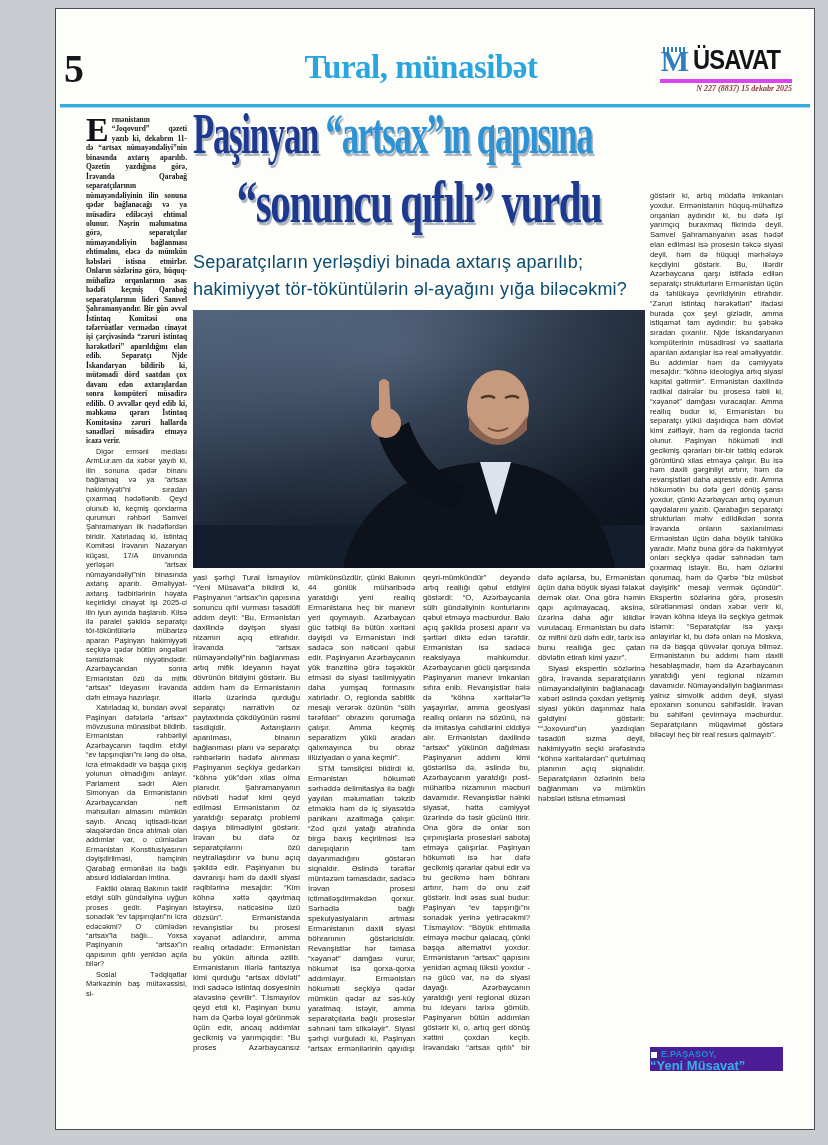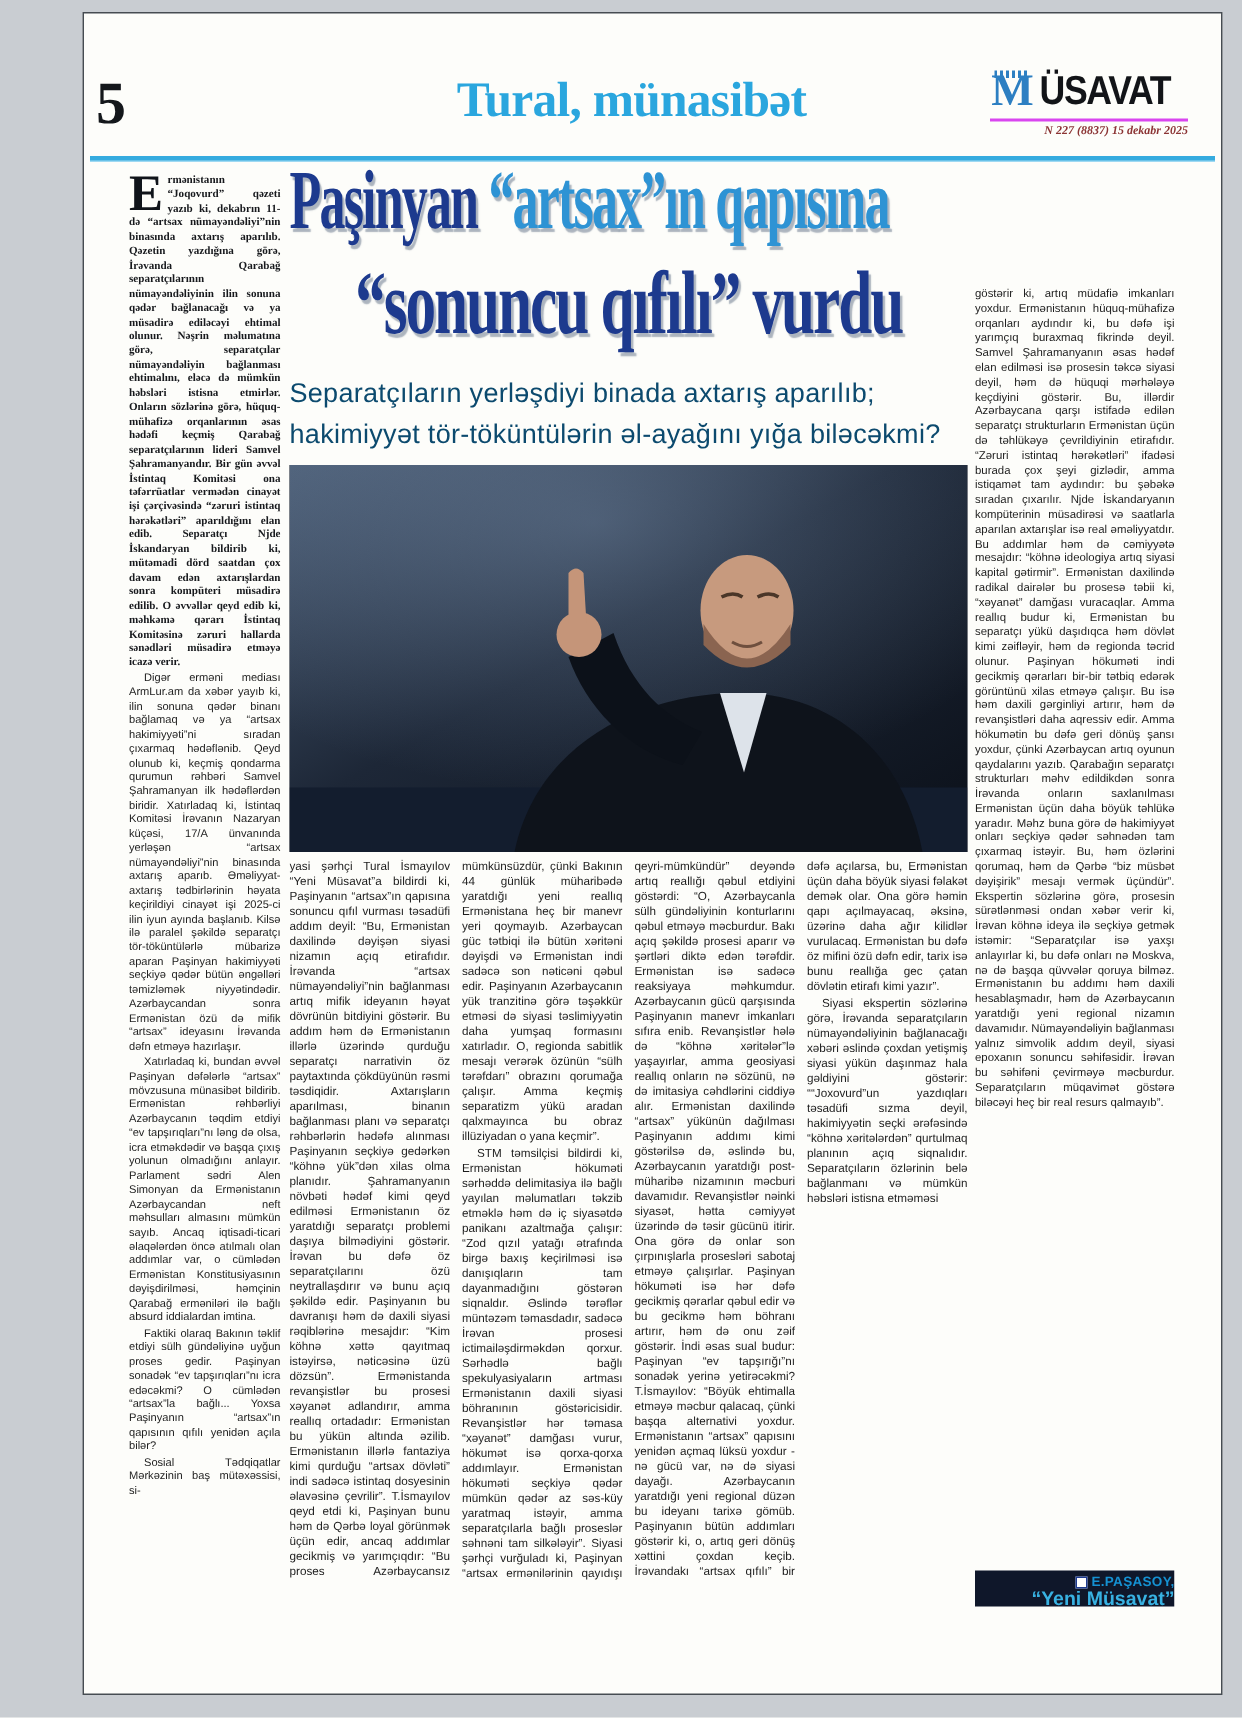--- a/index.html
+++ b/index.html
@@ -34,21 +34,21 @@
     content:"";position:absolute;left:3px;top:1px;width:24px;height:5px;
     background:
       linear-gradient(90deg,#2d7fc2 0 2px,transparent 2px 4px,#2d7fc2 4px 6px,transparent 6px 8px,#2d7fc2 8px 10px,transparent 10px 12px,#2d7fc2 12px 14px,transparent 14px 16px,#2d7fc2 16px 18px,transparent 18px 20px,#2d7fc2 20px 22px,transparent 22px 24px);
   }
   .logo-text{
     font-family:"Liberation Sans","DejaVu Sans",sans-serif;
     font-size:27px;font-weight:bold;color:#121418;letter-spacing:-1px;
     transform:scaleX(.88);transform-origin:left;display:inline-block;
   }
   .issue-line{
-    margin-top:3px;border-top:2px solid #d946ef;padding-top:1px;
+    margin-top:3px;border-top:4px solid #d946ef;padding-top:1px;
     font-family:"Liberation Serif","DejaVu Serif",serif;
     font-style:italic;font-size:8px;font-weight:bold;color:#8b3434;
   }
   .header-rule{
     position:absolute;left:4px;right:4px;top:95px;height:3px;
     background:#35abdf;border-bottom:1px solid #9fd9f2;
   }
   
   .bodytext{color:#1c1c1c;text-align:justify;}
   .bodytext p{margin:0;}
@@ -85,22 +85,22 @@
   .midcols{
     margin-top:5px;height:484px;overflow:hidden;
     column-count:4;column-gap:8px;column-fill:auto;
     font-size:7.8px;line-height:10px;
   }
   .col-right{
     position:absolute;left:594px;top:182px;width:133px;height:882px;
     overflow:hidden;font-size:7.6px;line-height:9.8px;
   }
   .byline{
-    position:absolute;right:0;bottom:2px;left:0;text-align:right;
-    background:#0f172a;padding-top:3px;
+    position:absolute;right:0;bottom:2px;left:0;
+    background:#4c1d95;padding-top:3px;
   }
   .byline-author{
     font-size:9px;font-weight:bold;color:#1591d2;letter-spacing:.2px;
   }
   .byline-box{
     display:inline-block;width:6px;height:6px;border:1.5px solid #1d3a8e;
     margin-right:3px;vertical-align:middle;background:#fff;
   }
   .byline-source{font-size:13px;font-weight:bold;color:#38b2e2;margin-top:1px;}
 </style>

